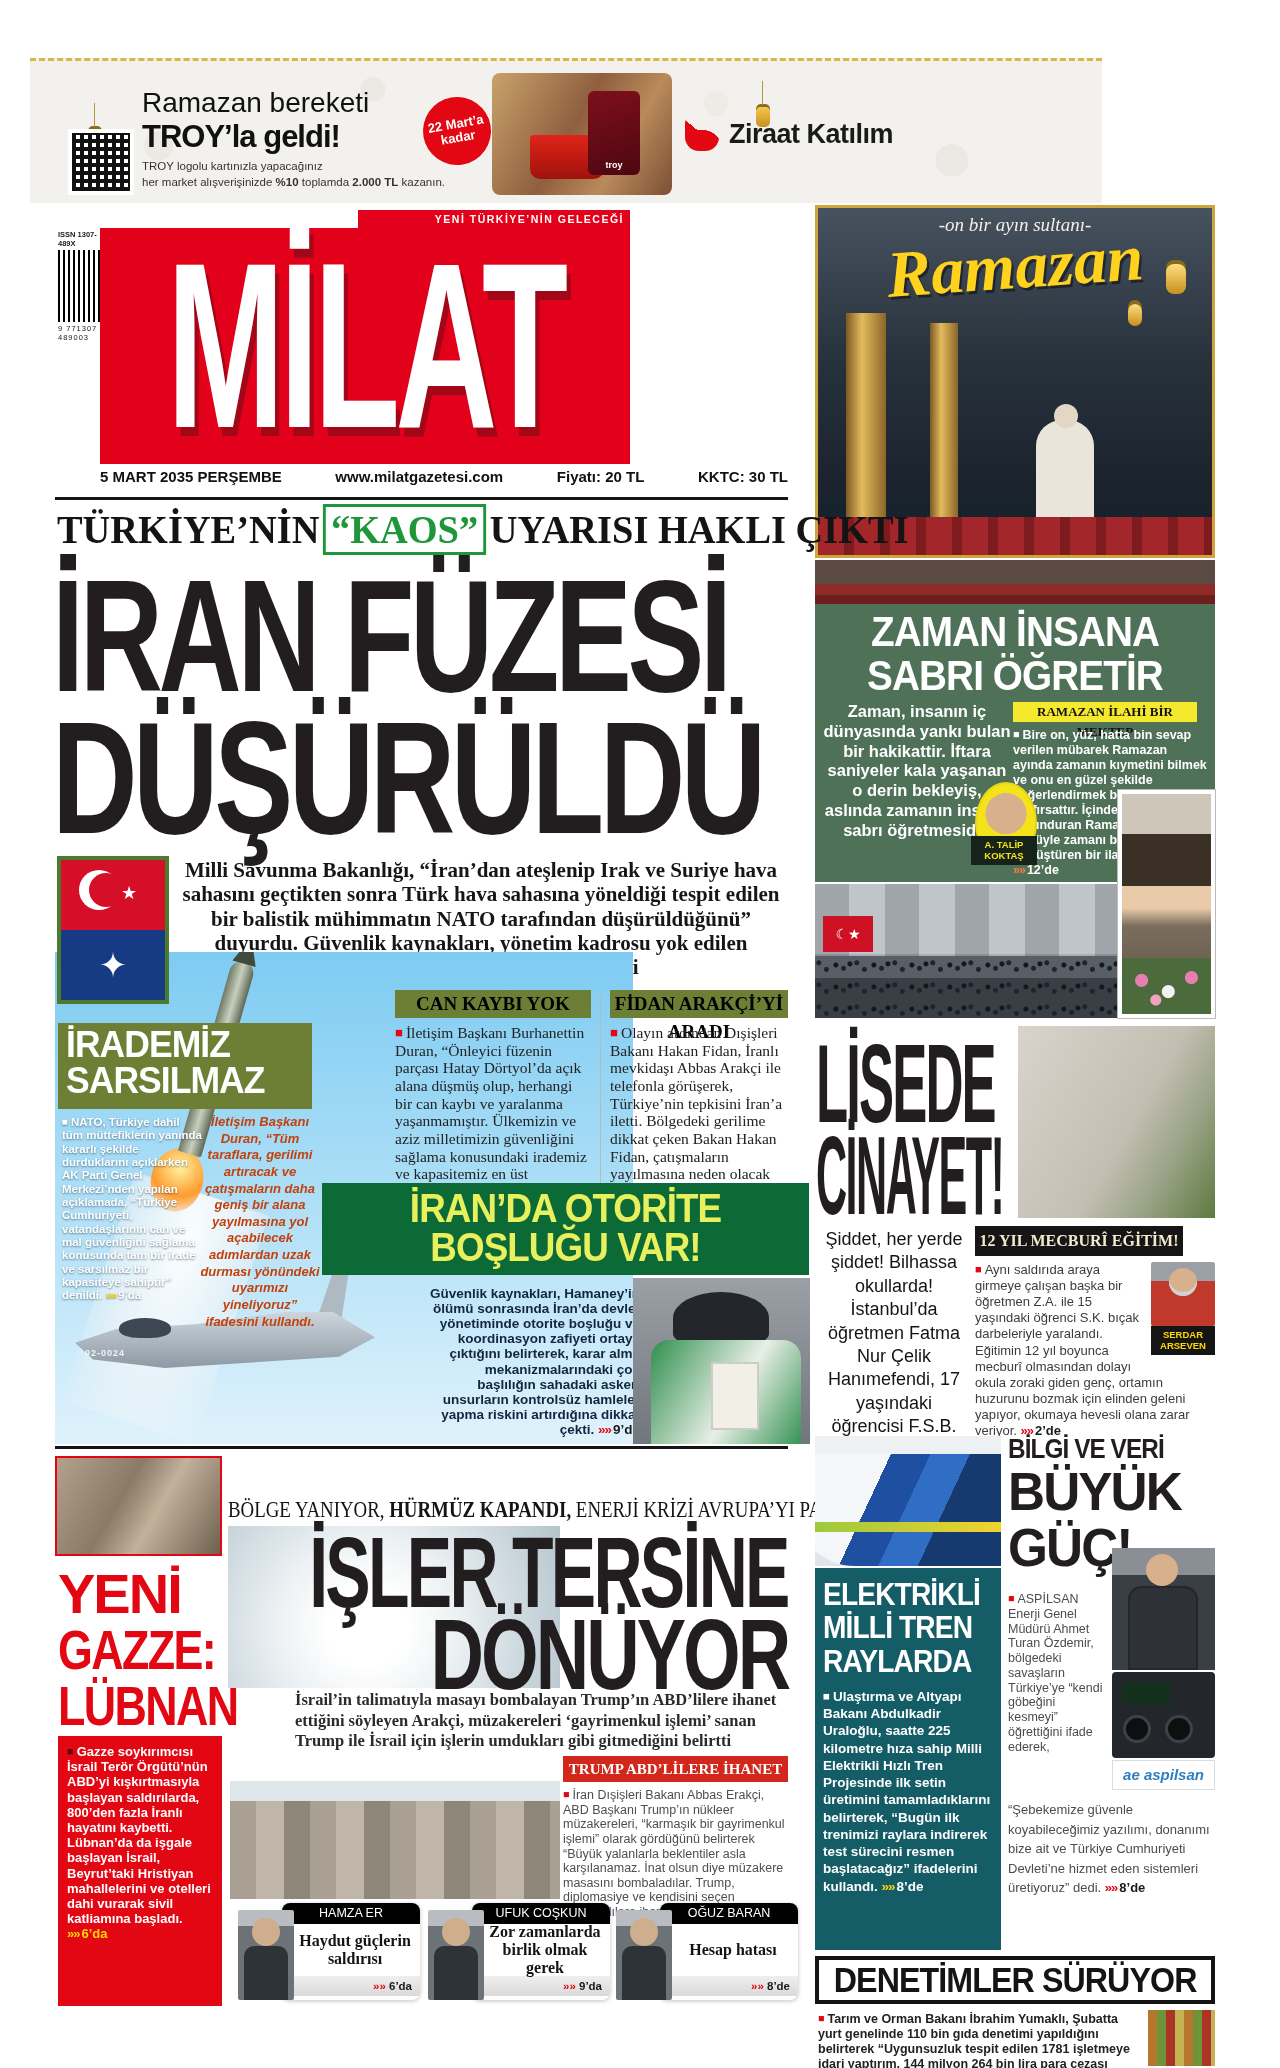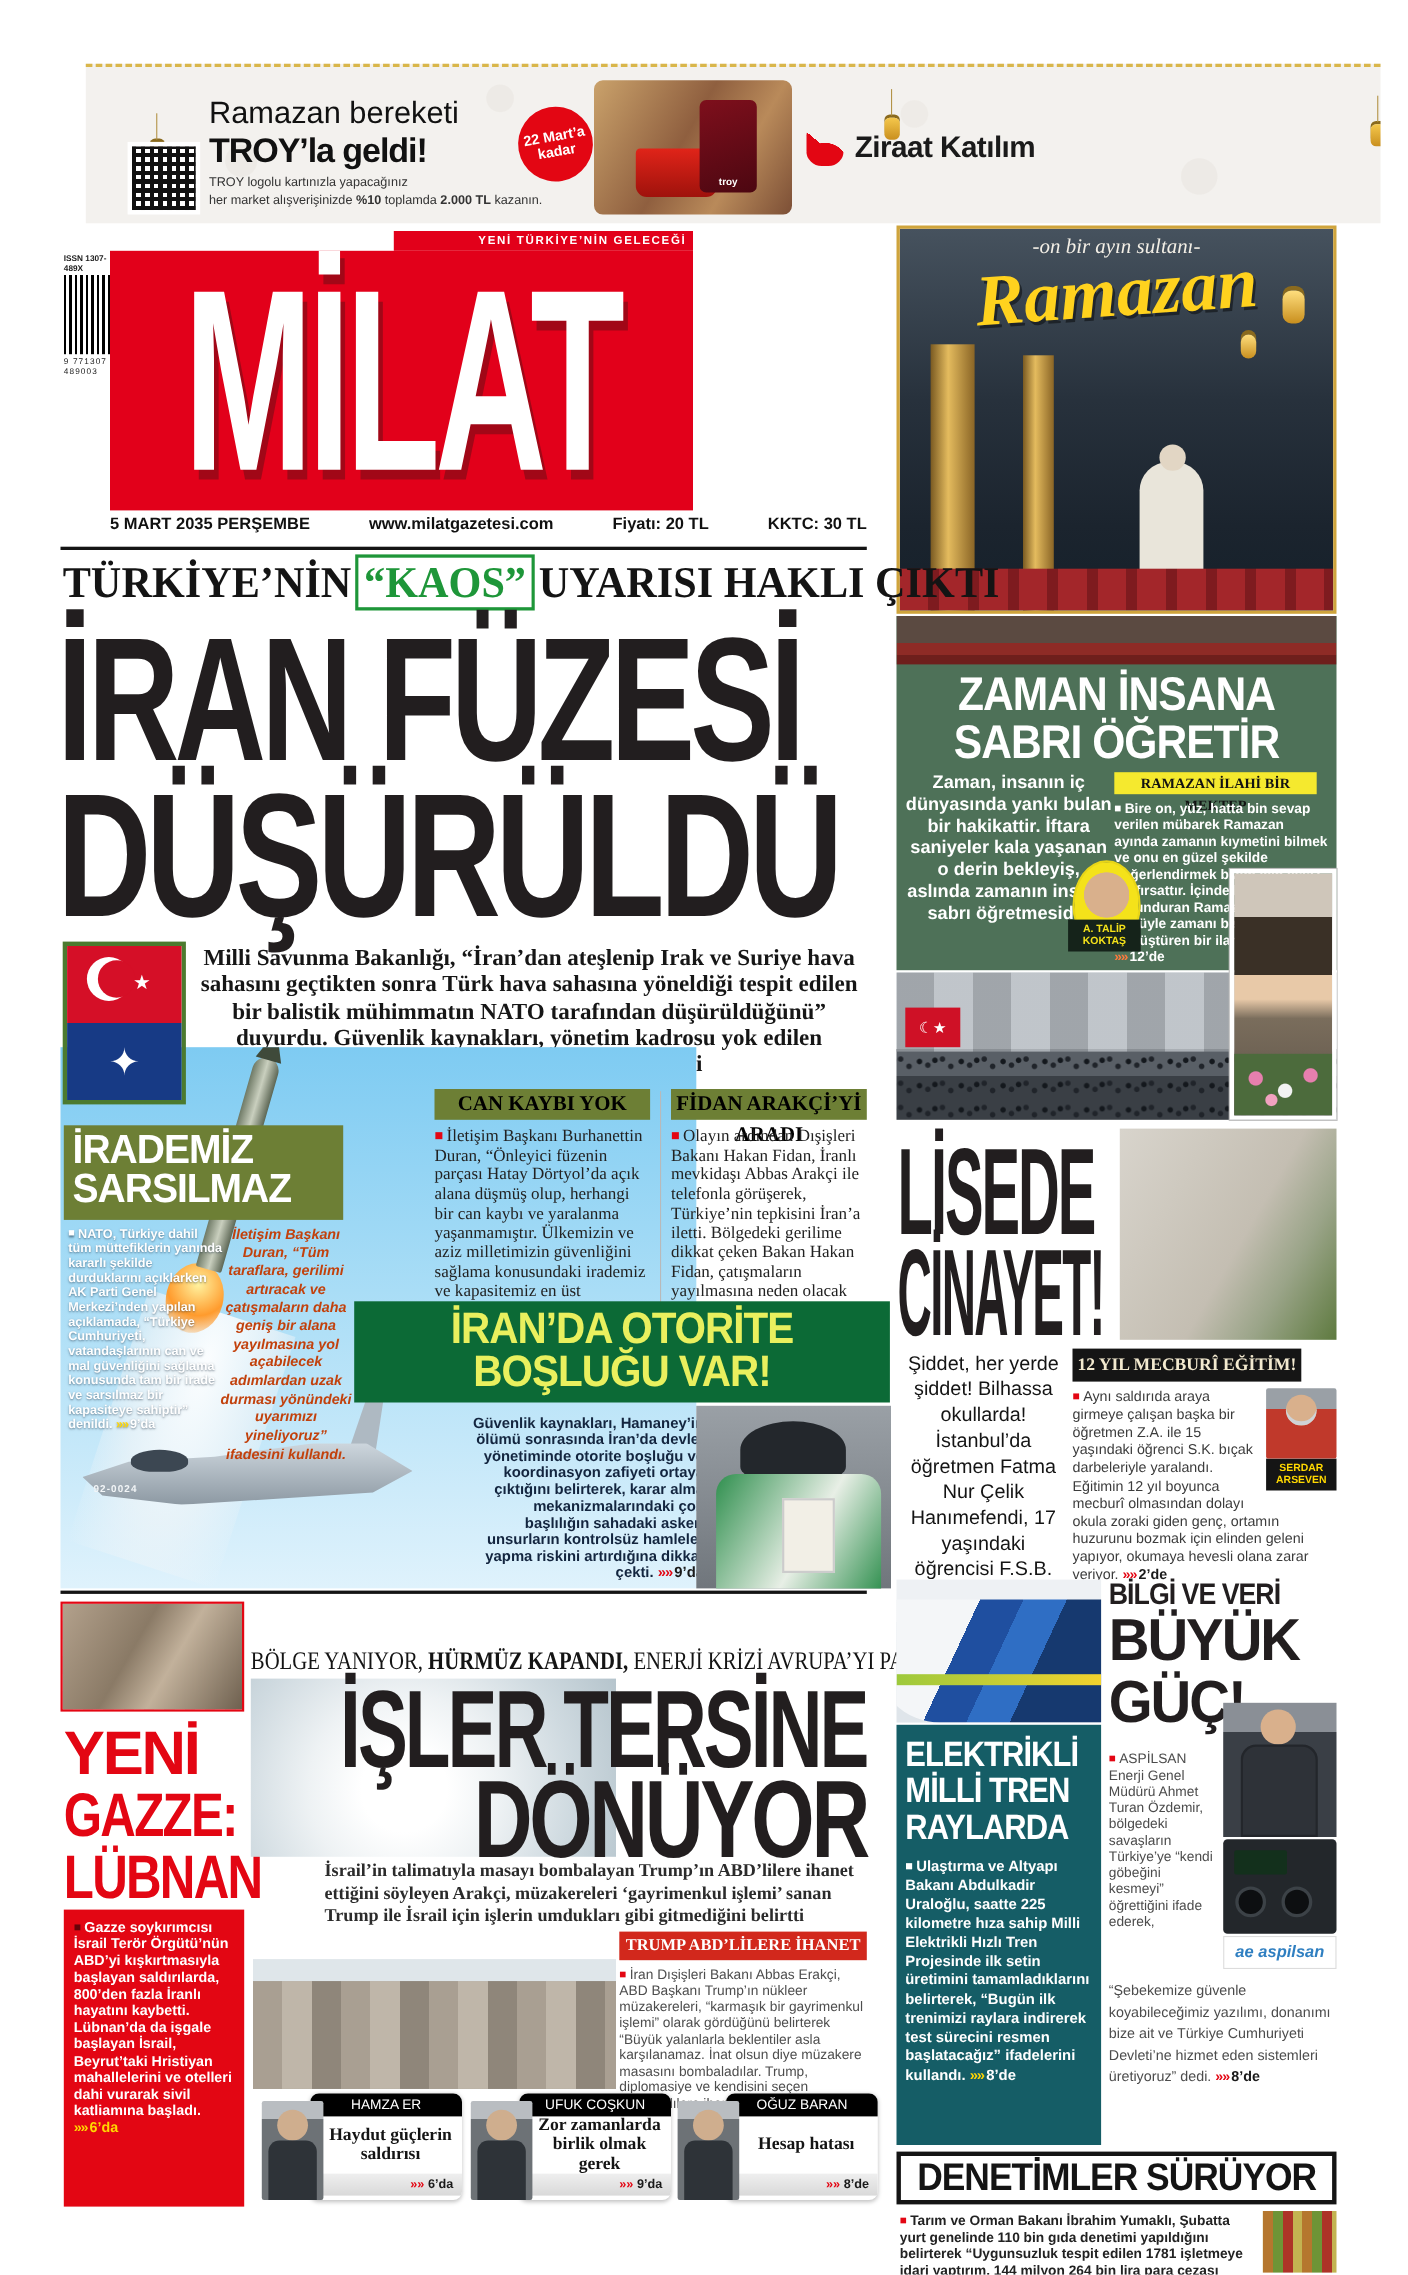--- a/index.html
+++ b/index.html
@@ -10,21 +10,21 @@
   .hl{font-family:"Liberation Sans",sans-serif;font-weight:bold;color:#221e1f;line-height:1;transform-origin:left top;}
   .bu{font-size:.85em;vertical-align:.08em;margin-right:3px;}
   .bu.red{color:#e30613;} .bu.white{color:#fff;} .bu.dark{color:rgba(0,0,0,.55);}
   .pr{font-weight:bold;white-space:nowrap;}
   .pr .ar{color:#e30613;letter-spacing:-1px;margin-right:2px;}
   .pr.onred .ar,.pr.onred .pg{color:#ffd800;}
   .pr.onteal .ar{color:#ffd505;} .pr.onteal .pg{color:#fff;}
   .pr.ongreen .ar{color:#ff7a3c;} .pr.ongreen .pg{color:#fff;}
   .pg{color:#1a1a1a;}
   
-  #ad{left:30px;top:58px;width:1177px;height:142px;background:#f3f1ee;border-top:3px dashed #d9b64a;overflow:hidden;margin-left:48px;}
+  #ad{left:30px;top:58px;width:1072px;height:142px;background:#f3f1ee;border-top:3px dashed #d9b64a;overflow:hidden;}
   #ad .pattern{position:absolute;inset:0;opacity:.5;background:
      radial-gradient(circle at 12% 60%, #e7e3dd 0 14px, transparent 15px),
      radial-gradient(circle at 32% 20%, #e7e3dd 0 12px, transparent 13px),
      radial-gradient(circle at 86% 70%, #e7e3dd 0 16px, transparent 17px),
      radial-gradient(circle at 64% 30%, #eae6e0 0 12px, transparent 13px);}
   .lan{position:absolute;width:14px;height:20px;background:linear-gradient(#f5c84c,#c98f1e);border-radius:5px;box-shadow:0 -3px 0 #8a6a1e;}
   .lan:before{content:"";position:absolute;left:6px;top:-26px;width:1px;height:24px;background:#b39347;}
   #qr{left:42px;top:72px;width:58px;height:58px;background:
       repeating-linear-gradient(0deg,#111 0 4px,transparent 4px 8px),
       repeating-linear-gradient(90deg,#111 0 4px,#fff 4px 8px);outline:4px solid #fff;}

